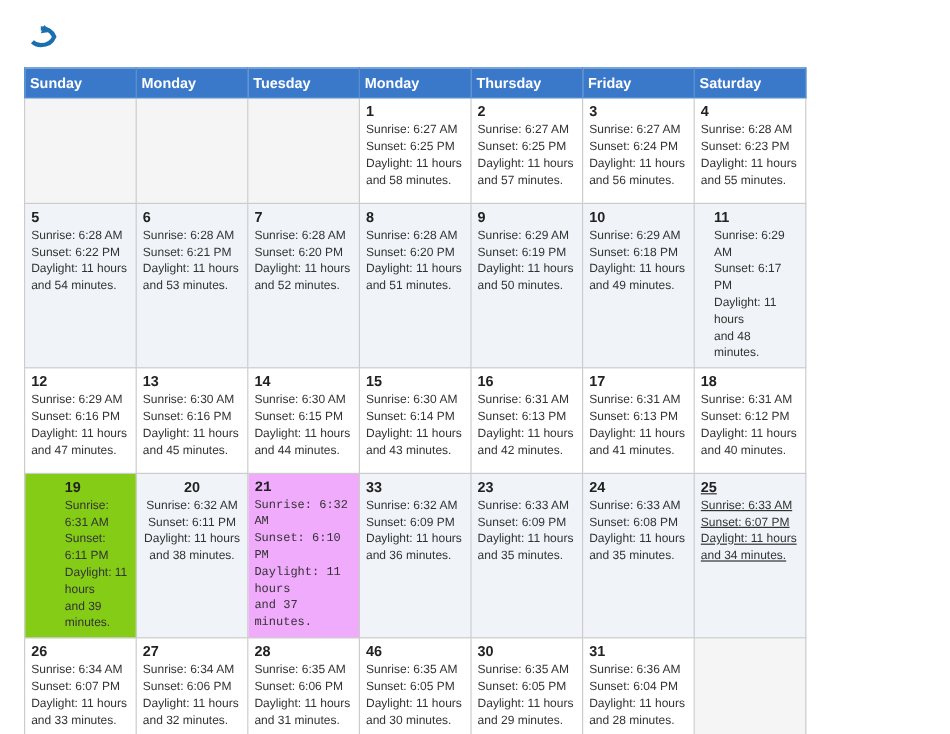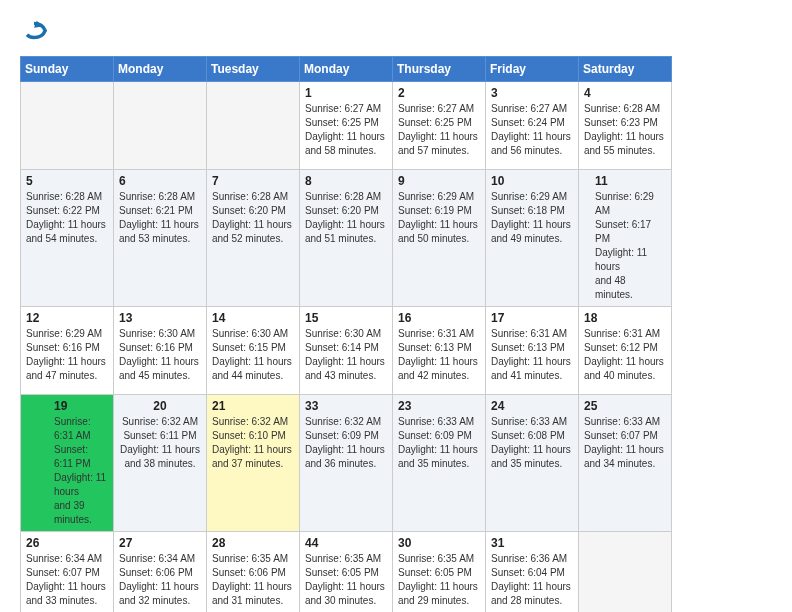--- a/index.html
+++ b/index.html
@@ -262,35 +262,35 @@
           </td>
           <td>
             <span class="day-num">18</span>
             <div class="day-info" style="white-space: pre-line;">Sunrise: 6:31 AM
 Sunset: 6:12 PM
 Daylight: 11 hours
 and 40 minutes.</div>
           </td>
         </tr>
         <tr>
-          <td style="background: #22c55e; padding-left: 33px;">
+          <td style="background: #84cc16; padding-left: 33px;">
             <span class="day-num">19</span>
             <div class="day-info" style="white-space: pre-line;">Sunrise: 6:31 AM
 Sunset: 6:11 PM
 Daylight: 11 hours
 and 39 minutes.</div>
           </td>
           <td style="background: rgb(240, 244, 248); text-align: center;">
             <span class="day-num">20</span>
             <div class="day-info" style="white-space: pre-line;">Sunrise: 6:32 AM
 Sunset: 6:11 PM
 Daylight: 11 hours
 and 38 minutes.</div>
           </td>
-          <td style="background: #fef9c3;">
+          <td style="background: #f0abfc; font-family: Liberation Mono, monospace;">
             <span class="day-num">21</span>
             <div class="day-info" style="white-space: pre-line;">Sunrise: 6:32 AM
 Sunset: 6:10 PM
 Daylight: 11 hours
 and 37 minutes.</div>
           </td>
           <td style="background: rgb(240, 244, 248);">
             <span class="day-num">33</span>
             <div class="day-info" style="white-space: pre-line;">Sunrise: 6:32 AM
 Sunset: 6:09 PM
@@ -304,21 +304,21 @@
 Daylight: 11 hours
 and 35 minutes.</div>
           </td>
           <td style="background: rgb(240, 244, 248);">
             <span class="day-num">24</span>
             <div class="day-info" style="white-space: pre-line;">Sunrise: 6:33 AM
 Sunset: 6:08 PM
 Daylight: 11 hours
 and 35 minutes.</div>
           </td>
-          <td style="background: rgb(240, 244, 248);">
+          <td style="background: rgb(240, 244, 248); text-decoration: underline;">
             <span class="day-num">25</span>
             <div class="day-info" style="white-space: pre-line;">Sunrise: 6:33 AM
 Sunset: 6:07 PM
 Daylight: 11 hours
 and 34 minutes.</div>
           </td>
         </tr>
         <tr>
           <td>
             <span class="day-num">26</span>
@@ -335,21 +335,21 @@
 and 32 minutes.</div>
           </td>
           <td>
             <span class="day-num">28</span>
             <div class="day-info" style="white-space: pre-line;">Sunrise: 6:35 AM
 Sunset: 6:06 PM
 Daylight: 11 hours
 and 31 minutes.</div>
           </td>
           <td>
-            <span class="day-num">44</span>
+            <span class="day-num">46</span>
             <div class="day-info" style="white-space: pre-line;">Sunrise: 6:35 AM
 Sunset: 6:05 PM
 Daylight: 11 hours
 and 30 minutes.</div>
           </td>
           <td>
             <span class="day-num">30</span>
             <div class="day-info" style="white-space: pre-line;">Sunrise: 6:35 AM
 Sunset: 6:05 PM
 Daylight: 11 hours

